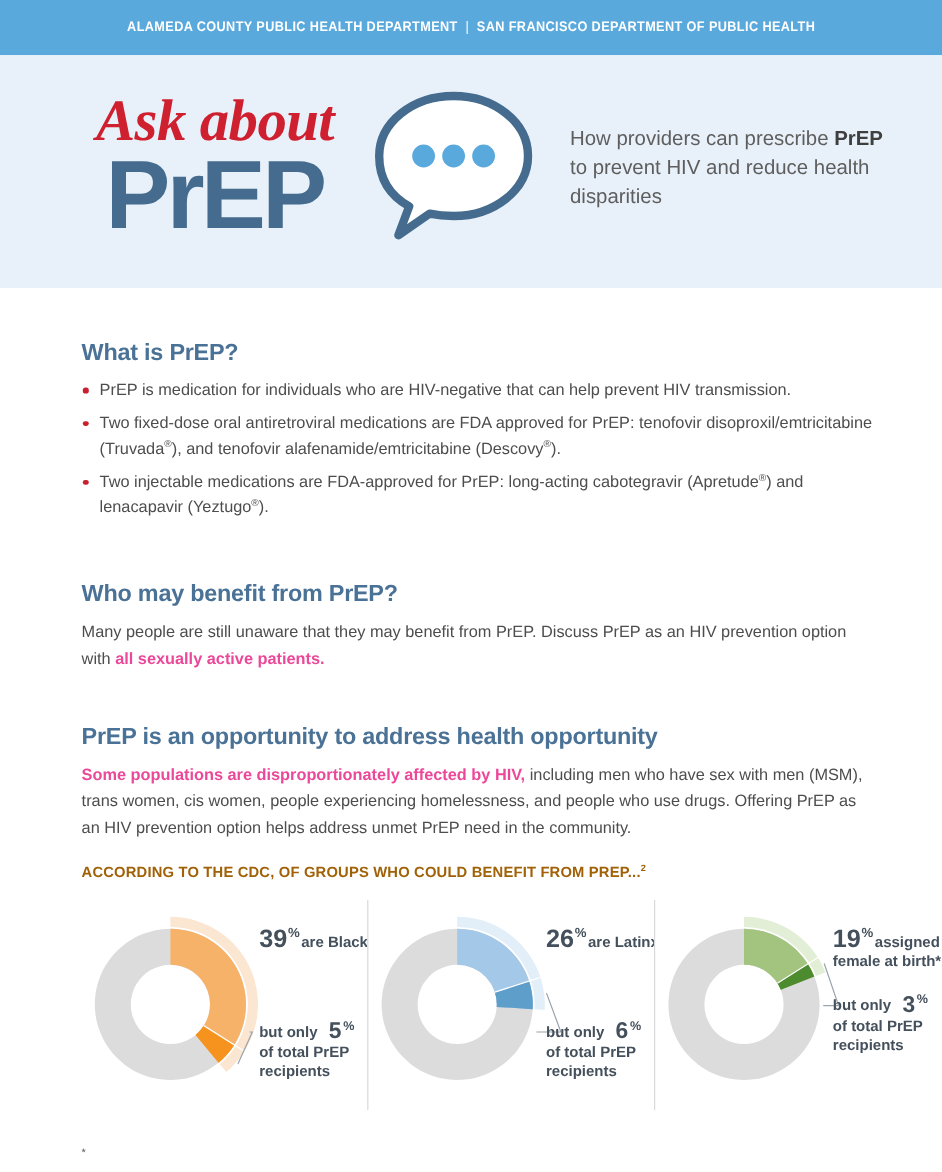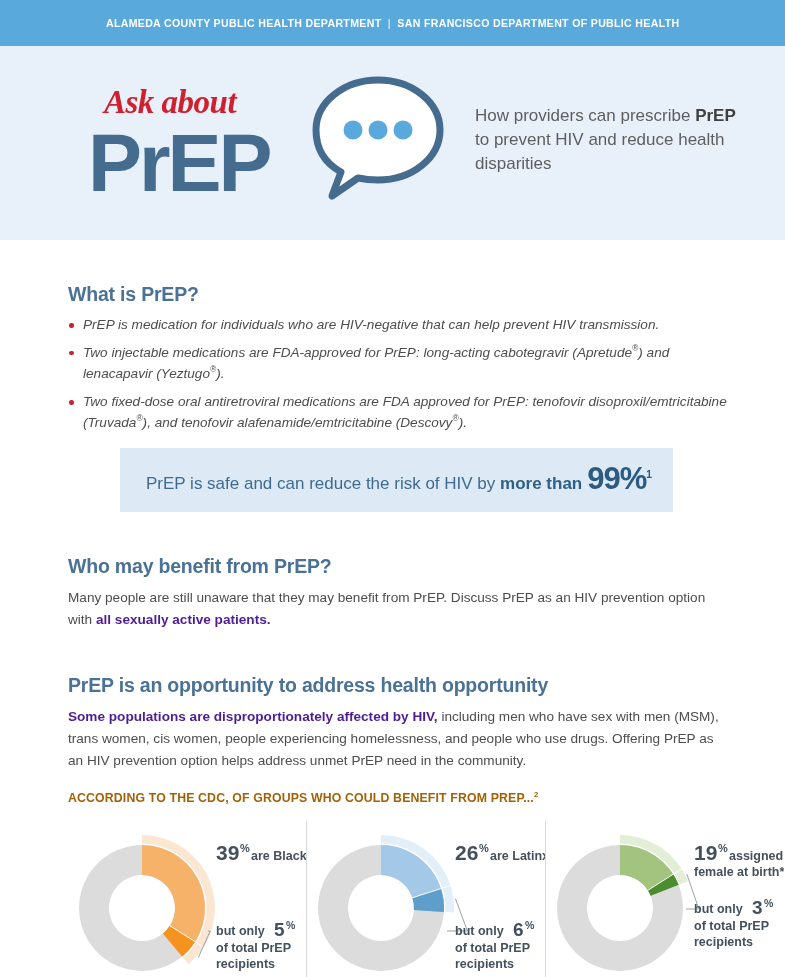--- a/index.html
+++ b/index.html
@@ -48,28 +48,27 @@
   }
   .logo {
     position: relative;
     width: 395px;
     height: 150px;
     flex: 0 0 auto;
   }
   .logo-ask {
     position: absolute;
     left: 22px;
-    top: 16px;
+    top: 4px;
     font-family: "Liberation Serif", serif;
     font-style: italic;
     font-weight: bold;
-    font-size: 33px;
+    font-size: 49px;
     color: #cf2030;
     letter-spacing: -0.5px;
-    margin-left: 24px;
   }
   .logo-prep {
     position: absolute;
     left: 30px;
     top: 55px;
     font-size: 81px;
     font-weight: bold;
     color: #456c8e;
     letter-spacing: -3px;
     line-height: 1;
@@ -93,21 +92,21 @@
     padding: 26px 58px 0 68px;
     box-sizing: border-box;
   }
   h2.section {
     color: #4a7196;
     font-size: 19.5px;
     font-weight: bold;
     margin: 17px 0 9px 0;
     letter-spacing: -0.2px;
   }
-  .bullets { margin: 0; padding: 0; list-style: none; font-style: italic; }
+  .bullets { margin: 0; padding: 0; list-style: none; }
   .bullets li {
     position: relative;
     padding-left: 15px;
     font-size: 13.6px;
     line-height: 1.52;
     margin-bottom: 7px;
     color: #4d4d4d;
   }
   .bullets li::before {
     content: "";
@@ -144,21 +143,21 @@
     margin-left: 5px;
   }
   .callout-big sup { font-size: 0.33em; vertical-align: super; }
 
   .para {
     font-size: 13.6px;
     line-height: 1.62;
     margin: 0;
     color: #4d4d4d;
   }
-  .para b { color: #4c1d95; text-align: center; }
+  .para b { color: #ec4899; text-align: center; }
 
   .spacer-lg { height: 26px; }
   .spacer-md { height: 18px; }
 
   .cdc-line {
     font-size: 12.3px;
     font-weight: bold;
     color: #a16207;
     letter-spacing: 0.15px;
     margin: 0;
@@ -213,28 +212,24 @@
   <div class="tagline">
     <span>How providers can prescribe </span><b>PrEP</b><span> to prevent HIV and reduce health disparities</span>
   </div>
 </div>
 
 <div class="content">
 
   <h2 class="section">What is PrEP?</h2>
   <ul class="bullets">
     <li><span>PrEP is medication for individuals who are HIV-negative that can help prevent HIV transmission.</span></li>
+    <li><span>Two fixed-dose oral antiretroviral medications are FDA approved for PrEP: tenofovir disoproxil/emtricitabine (Truvada<sup>®</sup>), and tenofovir alafenamide/emtricitabine (Descovy<sup>®</sup>).</span></li>
     <li><span>Two injectable medications are FDA-approved for PrEP: long-acting cabotegravir (Apretude<sup>®</sup>) and lenacapavir (Yeztugo<sup>®</sup>).</span></li>
-    <li><span>Two fixed-dose oral antiretroviral medications are FDA approved for PrEP: tenofovir disoproxil/emtricitabine (Truvada<sup>®</sup>), and tenofovir alafenamide/emtricitabine (Descovy<sup>®</sup>).</span></li>
   </ul>
 
-  <div class="callout">
-    <span class="callout-text"><span>PrEP is safe and can reduce the risk of HIV by </span><b>more than</b></span>
-      <span class="callout-big"><span>99%</span><sup>1</sup></span>
-  </div>
 
   <div class="spacer-lg"></div>
 
   <h2 class="section">Who may benefit from PrEP?</h2>
   <p class="para"><span>Many people are still unaware that they may benefit from PrEP. Discuss PrEP as an HIV prevention option with </span><b>all sexually active patients.</b></p>
 
   <div class="spacer-lg"></div>
 
   <h2 class="section">PrEP is an opportunity to address health opportunity</h2>
   <p class="para"><b>Some populations are disproportionately affected by HIV,</b><span> including men who have sex with men (MSM), trans women, cis women, people experiencing homelessness, and people who use drugs. Offering PrEP as an HIV prevention option helps address unmet PrEP need in the community.</span></p>

